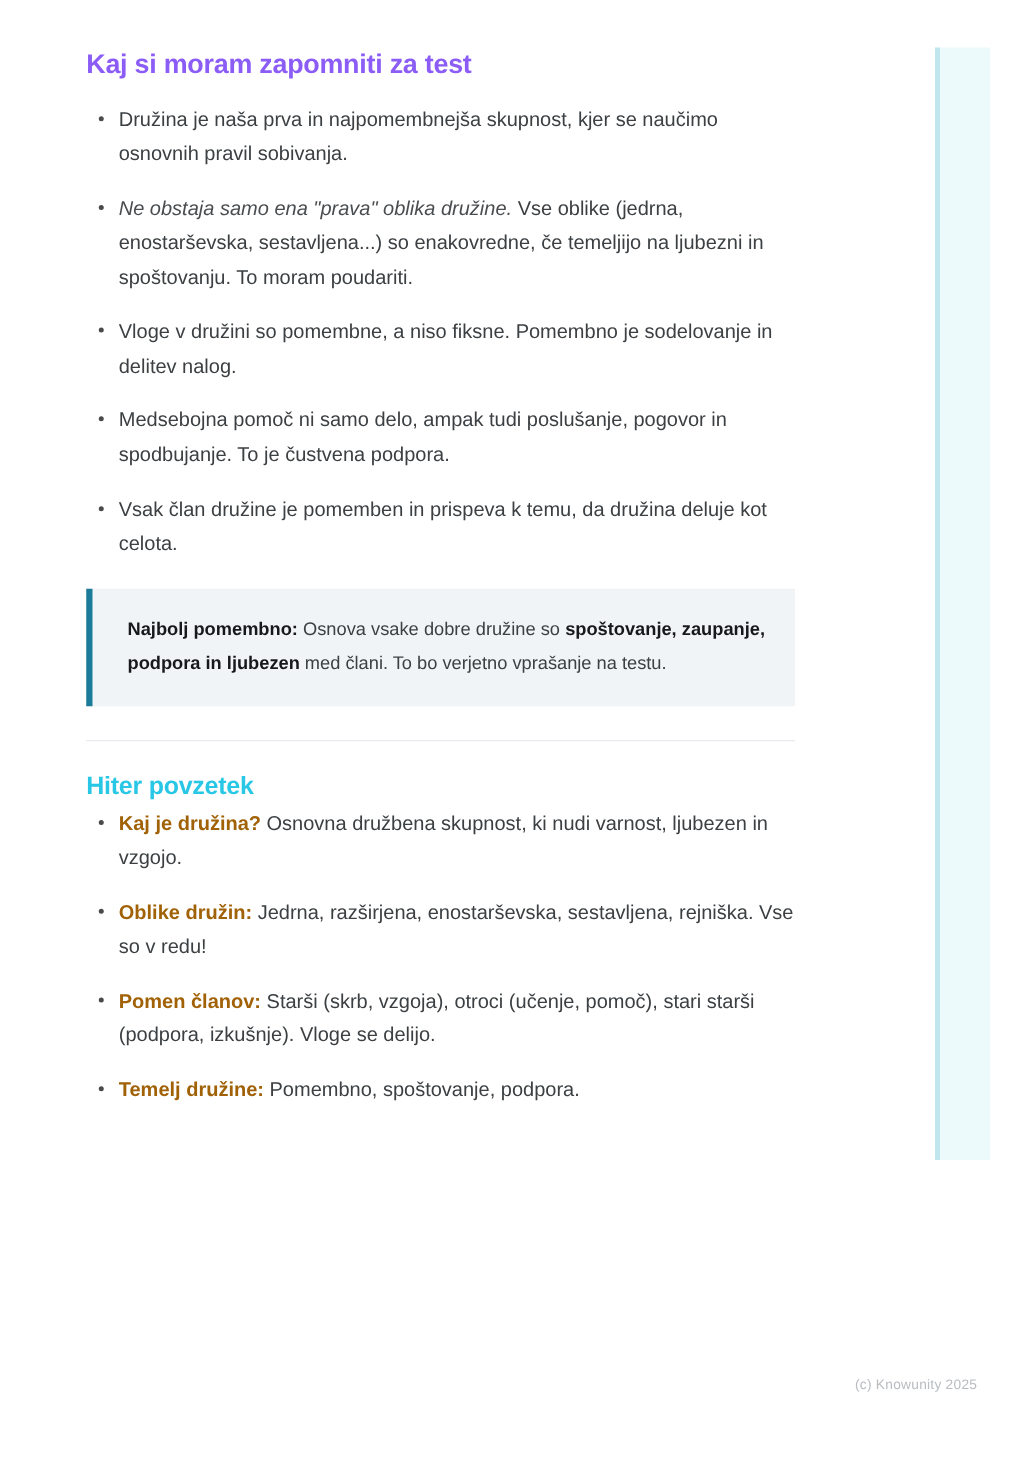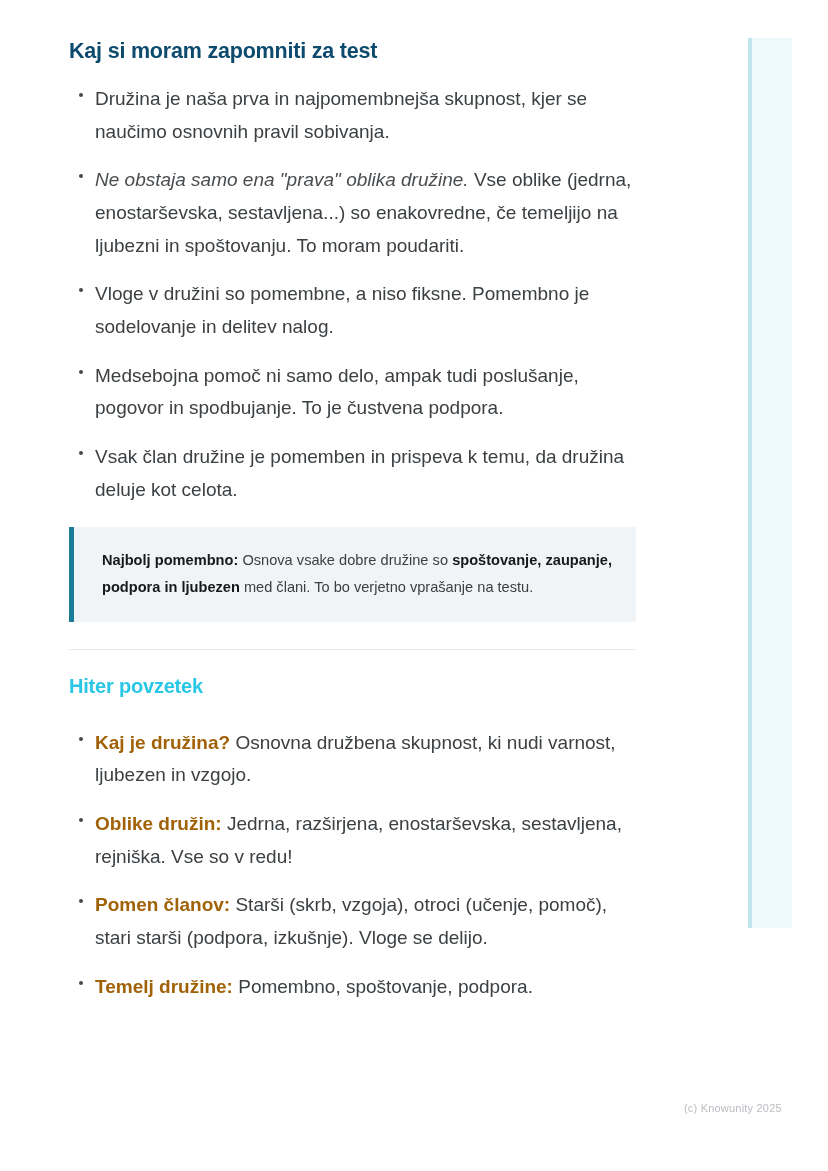--- a/index.html
+++ b/index.html
@@ -38,44 +38,44 @@
   .content {
     position: absolute;
     left: 69px;
     top: 38px;
     width: 567px;
   }
 
   h1.section-title {
     font-size: 21.5px;
     font-weight: bold;
-    color: #0c4a6e;
+    color: #8b5cf6;
     margin: 0 0 18px 0;
     letter-spacing: -0.2px;
     line-height: 1.25;
   }
   h2.section-title-sm {
     font-size: 20px;
     font-weight: bold;
     color: #29c7e6;
-    margin: 0 0 28px 0;
+    margin: 0 0 4px 0;
     letter-spacing: -0.2px;
     line-height: 1.25;
   }
 
   ul.bullets {
     list-style: none;
     margin: 0;
     padding: 0;
   }
   ul.bullets > li {
     position: relative;
     padding-left: 26px;
     margin-bottom: 16px;
-    font-size: 19px;
+    font-size: 16px;
     line-height: 1.72;
     color: #3c4043;
   }
   ul.bullets > li:last-child {
     margin-bottom: 0;
   }
   ul.bullets > li::before {
     content: "";
     position: absolute;
     left: 10px;

